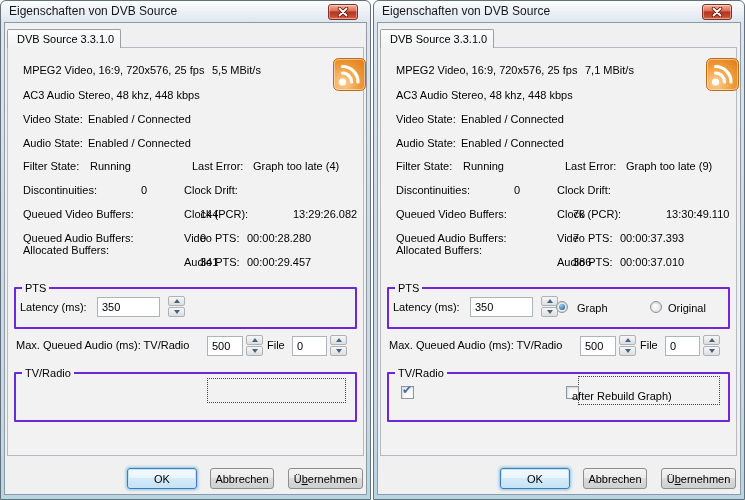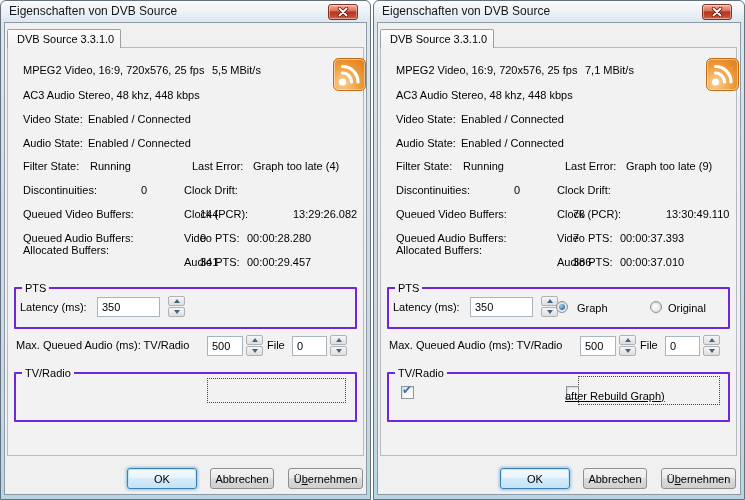--- a/index.html
+++ b/index.html
@@ -106,21 +106,21 @@
               border:1px solid #8e959c; background:linear-gradient(#f4f4f4,#fdfdfd);
               box-shadow: inset 1px 1px 2px rgba(0,0,0,0.12); }
   .checkbox .check { position:absolute; left:0px; top:-4px; font-size:12px; color:#3870b4; }
   .pos-cb1 { left:28px; top:386px; }
   .pos-cb1-lbl { left:46px; top:387px; }
   .pos-cb2 { left:193px; top:386px; }
   .focus-rect { position:absolute; border:1px dotted #444; z-index:3; }
   .pos-focus-left  { left:207px; top:378px; width:139px; height:25px; }
   .pos-focus-right { left:205px; top:376px; width:142px; height:29px; }
   .pos-dvb-l1 { left:209px; top:378px; }
-  .pos-dvb-l2 { left:192px; top:390px;text-decoration:underline; }
+  .pos-dvb-l2 { left:199px; top:390px; }
 
   
   .btn { position:absolute; height:21px; border:1px solid #8e8e8e; border-radius:3px; z-index:4;
          background:linear-gradient(#f3f3f3,#ebebeb 45%,#dddddd 46%,#cfcfcf);
          font:inherit; font-size:11px; color:#000;
          display:flex; align-items:center; justify-content:center; }
   .btn.default { border-color:#3c7fb1;
          box-shadow: 0 0 3px 1px #8cc0e2, inset 0 0 0 1px #c3e5f7;
          background:linear-gradient(#f3fafe,#e9f4fc 45%,#d6ebfa 46%,#c4e3f6); }
   .pos-ok     { left:127px; top:468px; width:70px; }

